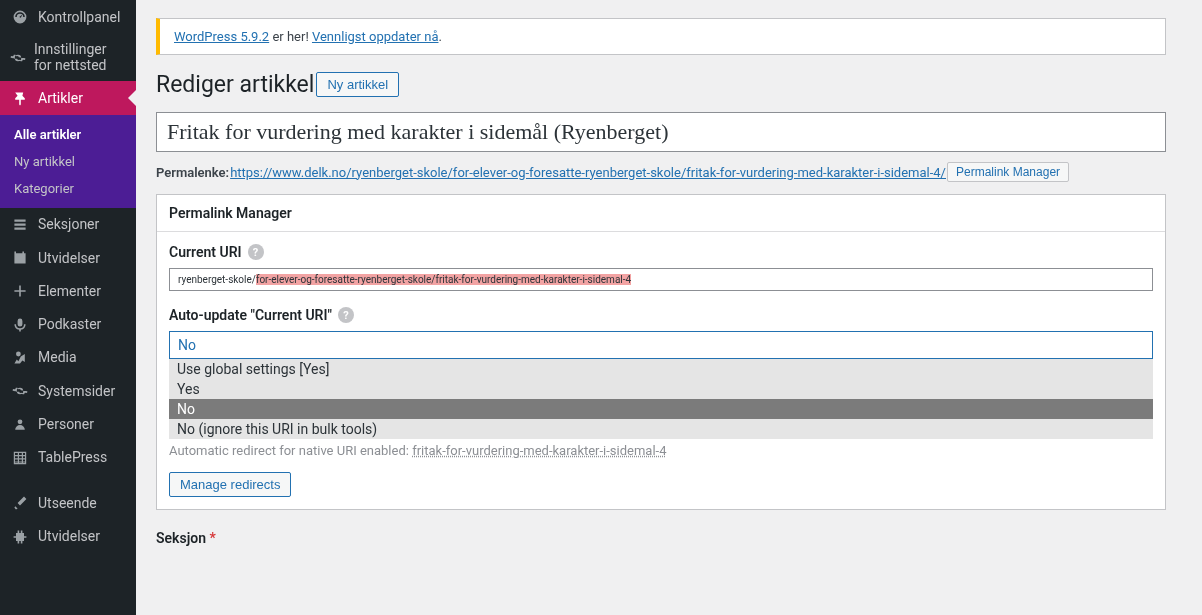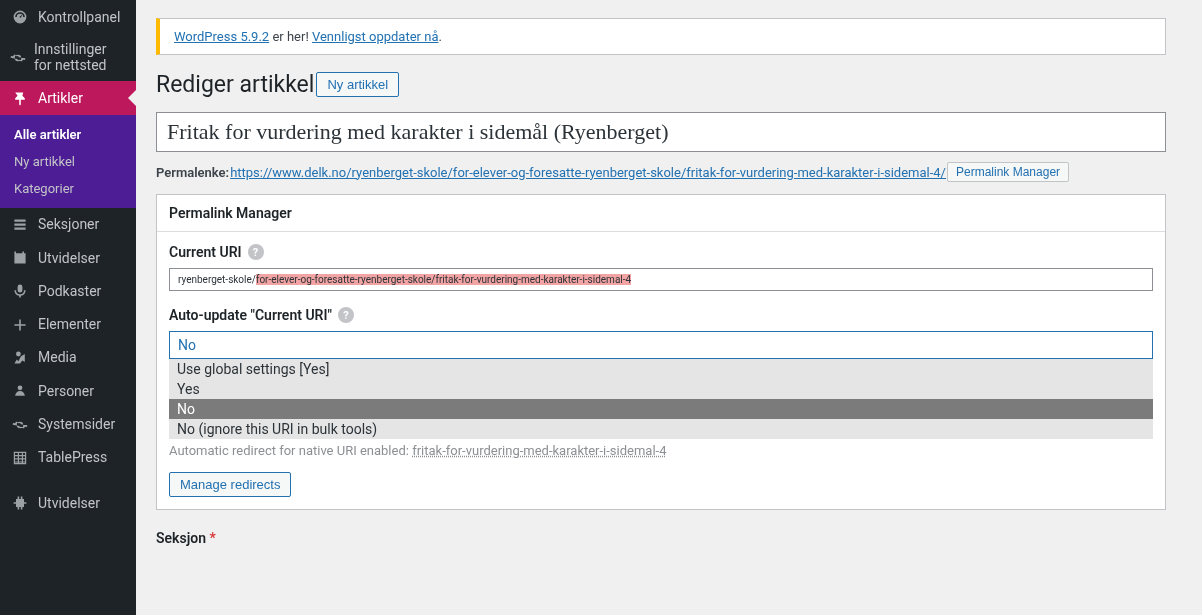--- a/index.html
+++ b/index.html
@@ -236,55 +236,61 @@
       <span>Seksjoner</span>
     </div>
     <div class="menu-item">
       <span class="icon"><svg viewBox="0 0 20 20">
             <path d="M3 4h14v13H3zM3 4V2h2v2h8V2h2v2M5 8h2v2H5zm4 0h2v2H9zm4 0h2v2h-2z"></path>
           </svg></span>
       <span>Utvidelser</span>
     </div>
     <div class="menu-item">
       <span class="icon"><svg viewBox="0 0 20 20">
+            <path d="M9 3h2v6h6v2h-6v6H9v-6H3V9h6z"></path>
+          </svg></span>
+      <span>Elementer</span>
+    </div>
+    <div class="menu-item">
+      <span class="icon"><svg viewBox="0 0 20 20">
             <path d="M10 2a3 3 0 013 3v4a3 3 0 01-6 0V5a3 3 0 013-3zm-5 7a5 5 0 0010 0h2a7 7 0 01-6 6.9V18h-2v-2.1A7 7 0 013 9h2z"></path>
           </svg></span>
       <span>Podkaster</span>
     </div>
     <div class="menu-item">
       <span class="icon"><svg viewBox="0 0 20 20">
-            <path d="M9 3h2v6h6v2h-6v6H9v-6H3V9h6z"></path>
-          </svg></span>
-      <span>Elementer</span>
-    </div>
-    <div class="menu-item">
-      <span class="icon"><svg viewBox="0 0 20 20">
             <path d="M8 2a3 3 0 100 6 3 3 0 000-6zm8 3v10l-3-2-3 4H3l3-5 2 2 3-6 5-3z"></path>
           </svg></span>
       <span>Media</span>
     </div>
     <div class="menu-item">
       <span class="icon"><svg viewBox="0 0 20 20">
+            <path d="M10 6a4 4 0 100 8 4 4 0 000-8zm8 4l1.5.9-1 1.7-1.7-.3a7 7 0 01-1 .1l-.6 1.6h-2l-.6-1.6a7 7 0 01-1-.1l-1.7.3-1-1.7L2 10l-1.5-.9 1-1.7 1.7.3a7 7 0 011-.1L4.8 6h2l.6 1.6a7 7 0 011 .1l1.7-.3 1 1.7L18 10z"></path>
+          </svg></span>
+      <span>Systemsider</span>
+    </div>
+    <div class="menu-item">
+      <span class="icon"><svg viewBox="0 0 20 20">
             <path d="M10 3a3 3 0 110 6 3 3 0 010-6zm-6 13a6 6 0 0112 0H4z"></path>
           </svg></span>
       <span>Personer</span>
     </div>
     <div class="menu-item">
       <span class="icon"><svg viewBox="0 0 20 20">
-            <path d="M10 6a4 4 0 100 8 4 4 0 000-8zm8 4l1.5.9-1 1.7-1.7-.3a7 7 0 01-1 .1l-.6 1.6h-2l-.6-1.6a7 7 0 01-1-.1l-1.7.3-1-1.7L2 10l-1.5-.9 1-1.7 1.7.3a7 7 0 011-.1L4.8 6h2l.6 1.6a7 7 0 011 .1l1.7-.3 1 1.7L18 10z"></path>
-          </svg></span>
-      <span>Systemsider</span>
-    </div>
-    <div class="menu-item">
-      <span class="icon"><svg viewBox="0 0 20 20">
             <path d="M3 3h14v14H3zM3 7h14M3 11h14M3 15h14M8 3v14M13 3v14" fill="none" stroke="currentColor" stroke-width="1.5"></path>
           </svg></span>
       <span>TablePress</span>
     </div>
     <div style="height:12px"></div>
+    <div class="menu-item">
+      <span class="icon"><svg viewBox="0 0 20 20">
+            <path d="M15 2l3 3-8 8-3-3zM4 14l3 3-2 1-2-2z"></path>
+          </svg></span>
+      <span>Utseende</span>
+    </div>
     <div class="menu-item">
       <span class="icon"><svg viewBox="0 0 20 20">
             <path d="M7 2v3H5v4H2v2h3v4h2v3h2v-3h2v3h2v-3h2v-4h3V9h-3V5h-2V2h-2v3H9V2z"></path>
           </svg></span>
       <span>Utvidelser</span>
     </div>
   </div>
 
   <div class="main">
 

